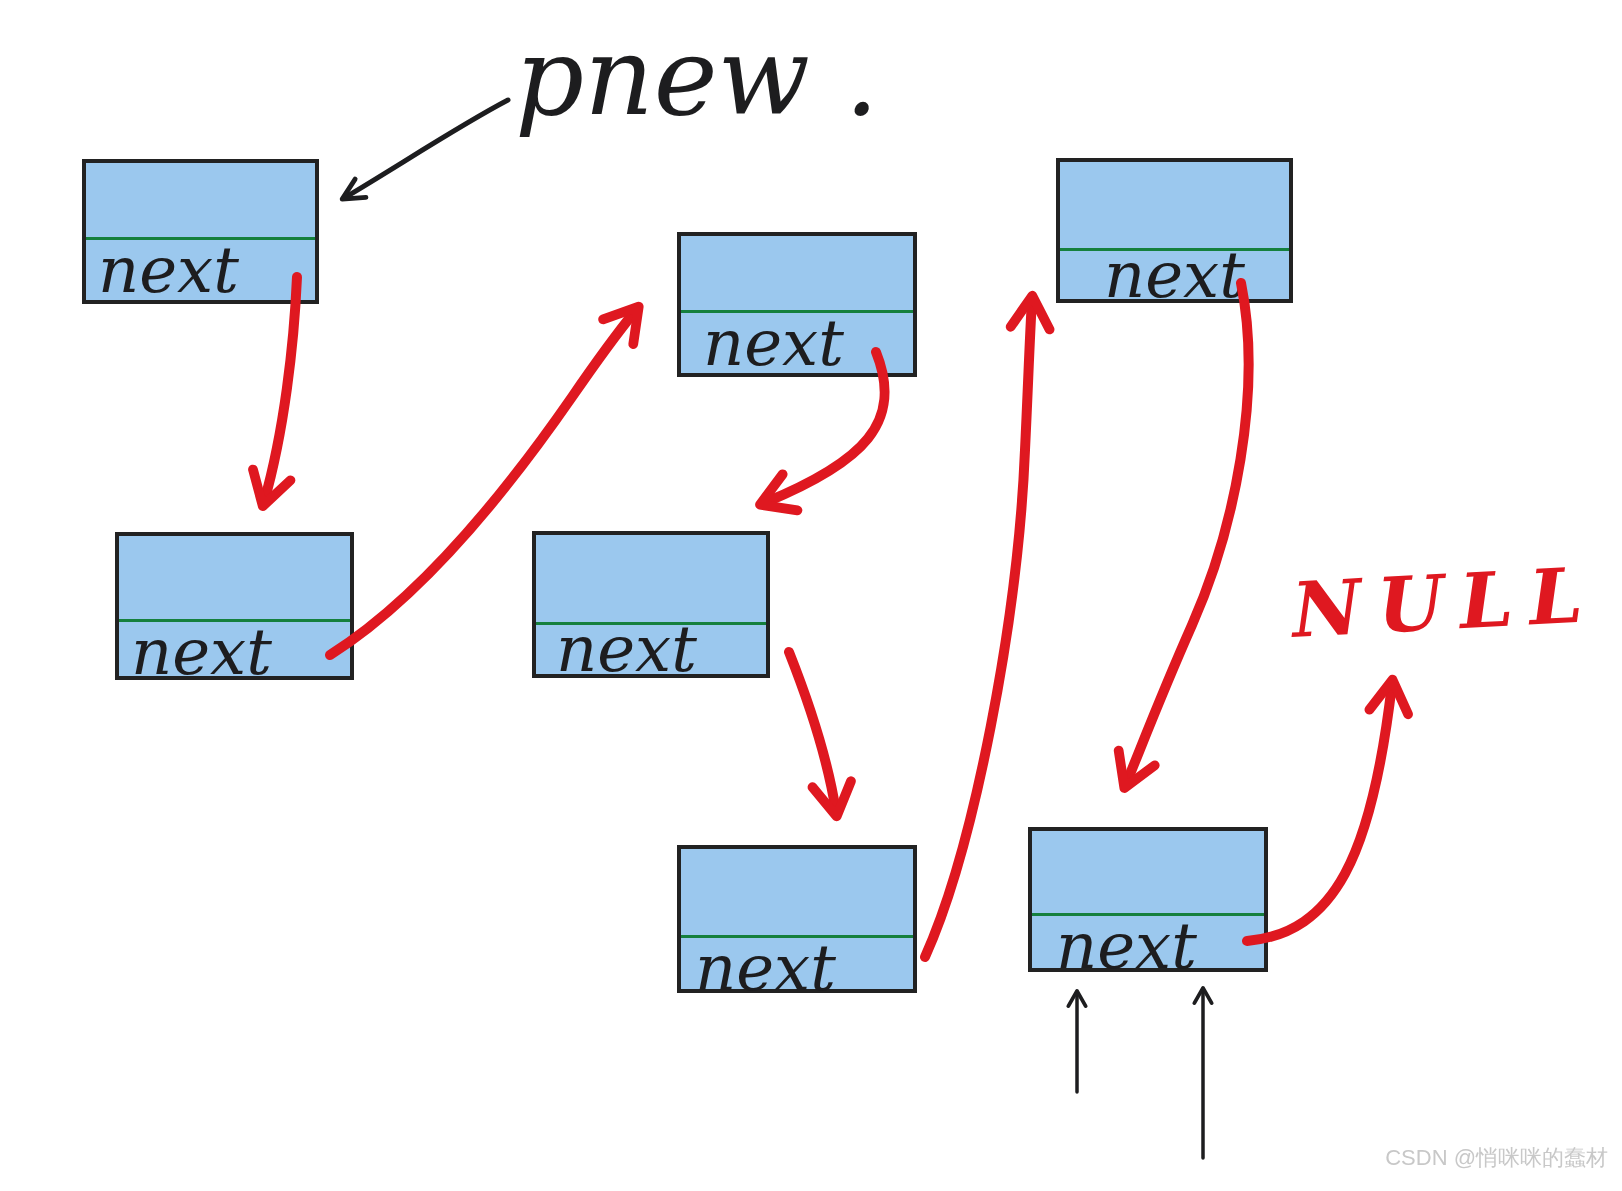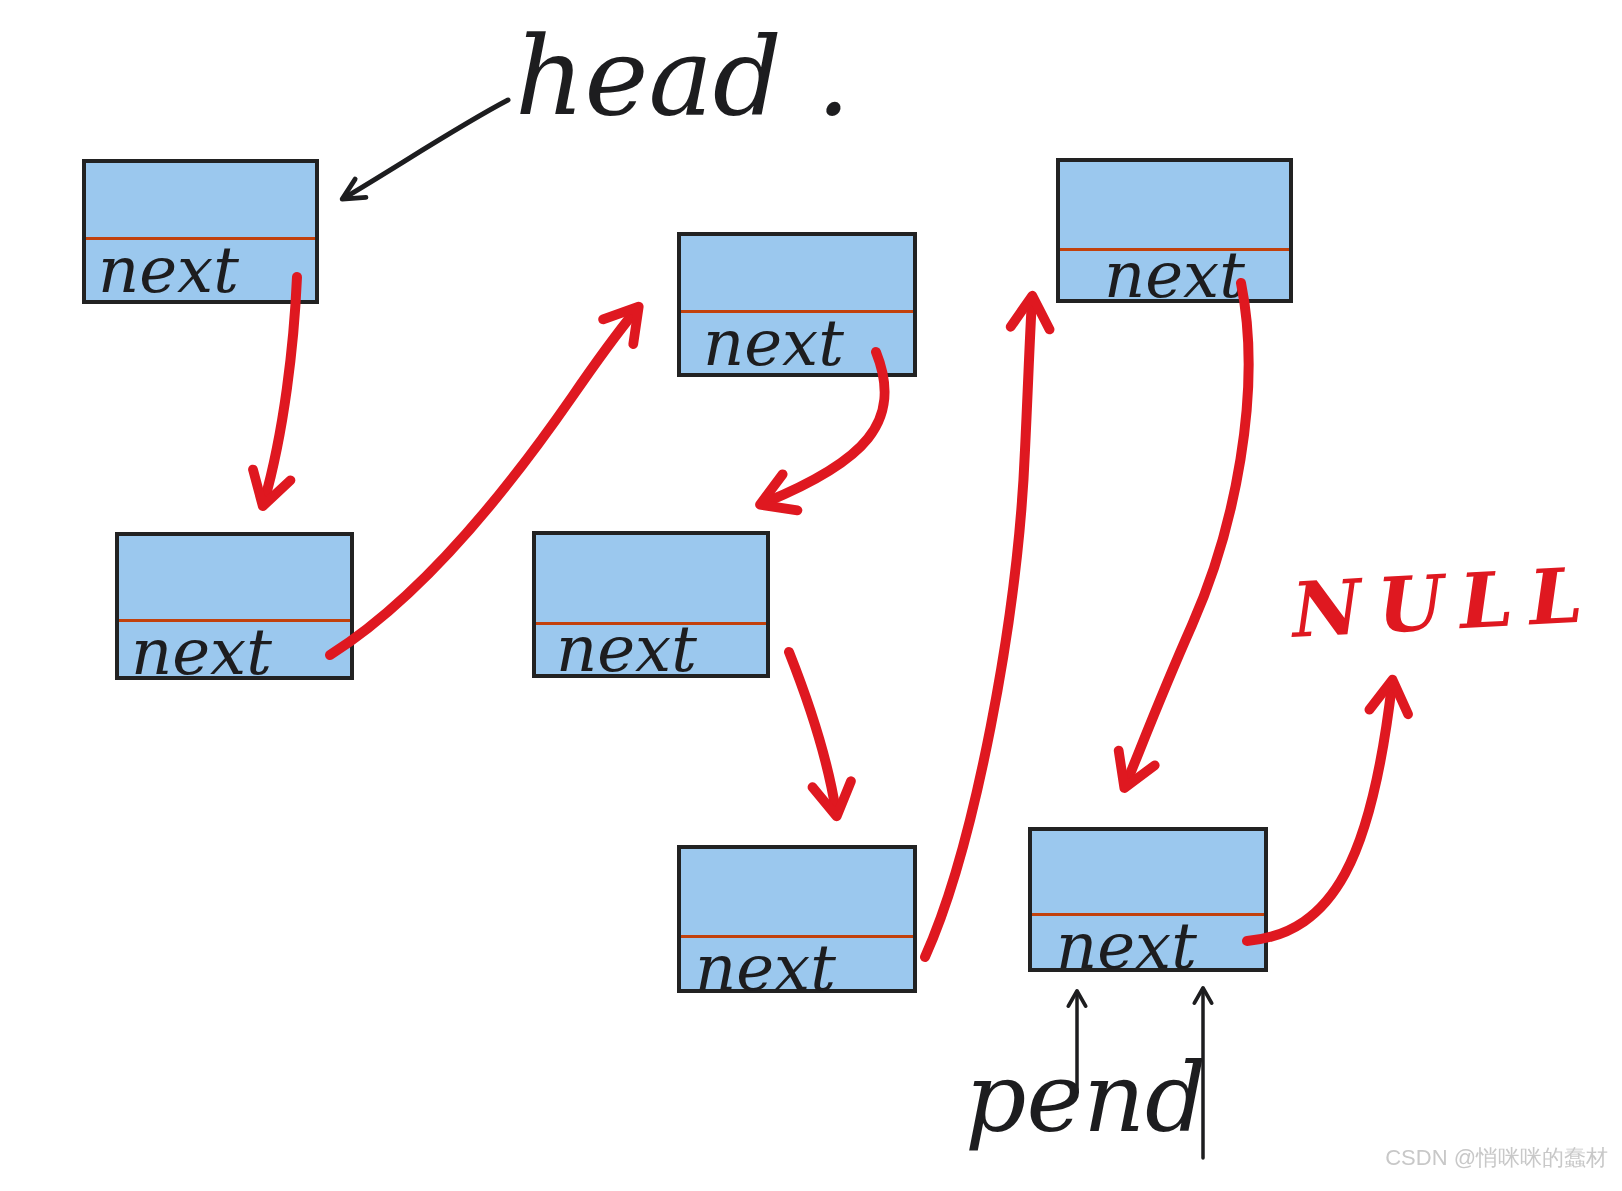--- a/index.html
+++ b/index.html
@@ -4,21 +4,21 @@
 <style>
   html,body{margin:0;padding:0;background:#ffffff;}
   body{position:relative;width:1622px;height:1191px;overflow:hidden;
        font-family:"DejaVu Sans",sans-serif;}
   .stage{position:absolute;inset:0;width:1622px;height:1191px;}
 
   
   .node{position:absolute;box-sizing:border-box;background:#9bc8ee;
         border:4px solid #222;}
   .node .cell-data{box-sizing:border-box;width:100%;}
-  .node .cell-ptr{box-sizing:border-box;width:100%;border-top:3px solid #c2410c;}
+  .node .cell-ptr{box-sizing:border-box;width:100%;border-top:3px solid #15803d;}
   .next-label{display:block;font-family:"DejaVu Serif",serif;font-style:italic;
         font-weight:500;font-size:64px;line-height:56px;color:#1d1d1f;
         white-space:nowrap;margin-top:2px;}
 
   
   .hw{position:absolute;font-family:"DejaVu Serif",serif;font-style:italic;
       color:#1d1d1f;white-space:nowrap;}
   .hw-cn{position:absolute;font-family:"DejaVu Sans",sans-serif;font-weight:bold;
       color:#1d1d1f;font-size:92px;letter-spacing:8px;white-space:nowrap;}
   .hw-null{position:absolute;font-family:"DejaVu Serif",serif;font-style:italic;
@@ -77,25 +77,24 @@
   </div>
 
   <div class="node" style="left:1028px;top:827px;width:240px;height:145px">
     <div class="cell-data" style="height:82px"></div>
     <div class="cell-ptr">
       <span class="next-label" style="margin-left:24px">next</span>
     </div>
   </div>
 
 
-  <div class="hw" style="left:515px;top:14px;font-size:108px;font-weight:500">head .</div>
+  <div class="hw" style="left:515px;top:14px;font-size:108px;font-weight:500">pnew .</div>
 
   <div class="hw-null" style="left:1292px;top:558px">NULL</div>
 
-  <div class="hw" style="left:965px;top:1042px;font-size:96px">pend</div>
 
 
   <div class="watermark" style="right:14px;top:1143px">CSDN @悄咪咪的蠢材</div>
 
   <svg class="arrows" width="1622" height="1191" viewBox="0 0 1622 1191">
     <defs>
       <marker id="mred" markerUnits="userSpaceOnUse" markerWidth="52" markerHeight="52" viewBox="0 0 48 48" refX="36" refY="24" orient="auto">
         <path d="M 10 6 L 40 24 L 10 42" fill="none" stroke="#df1820" stroke-width="9" stroke-linecap="round" stroke-linejoin="round"></path>
       </marker>
       <marker id="mblack" markerUnits="userSpaceOnUse" markerWidth="32" markerHeight="32" viewBox="0 0 30 30" refX="23" refY="15" orient="auto">

